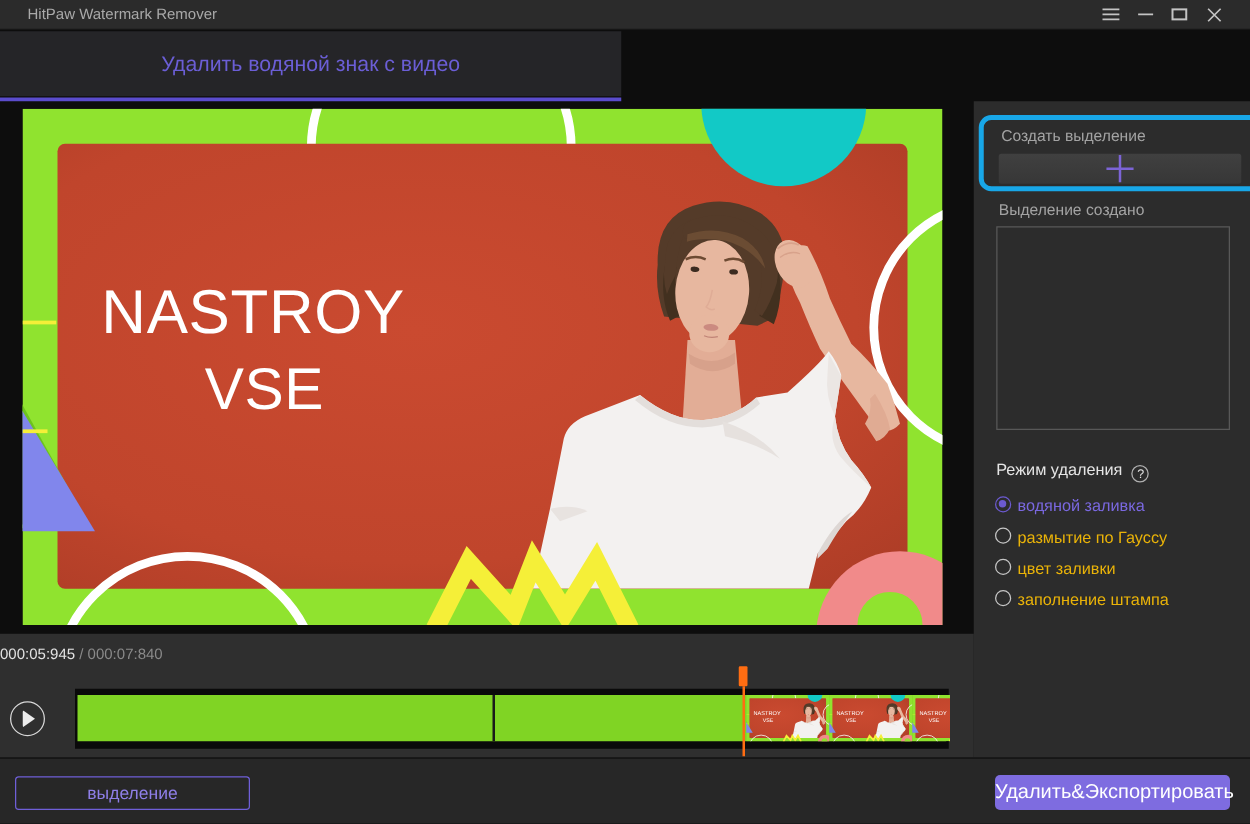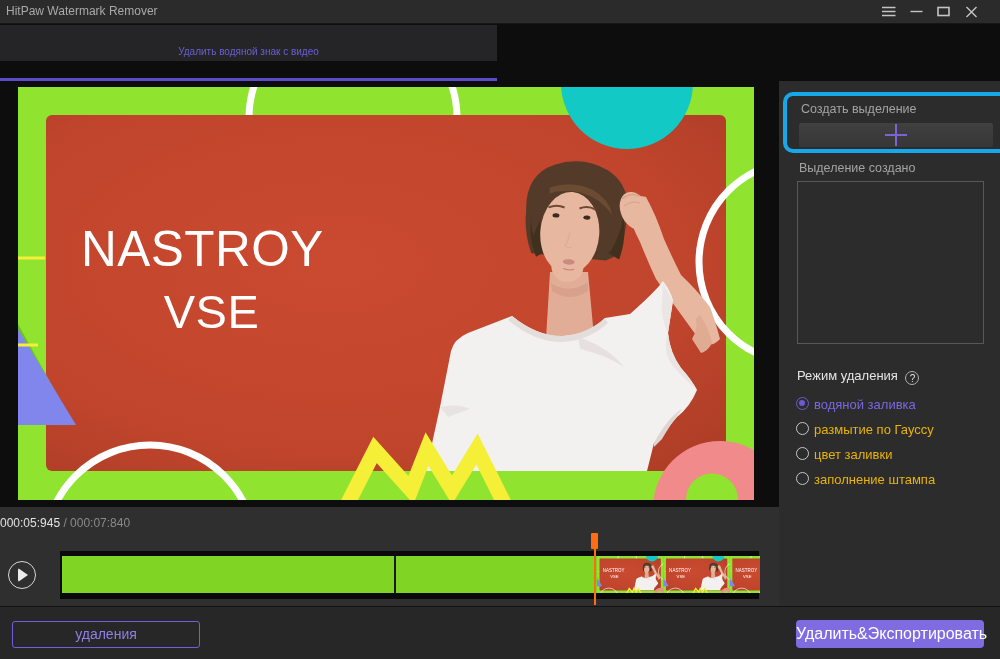--- a/index.html
+++ b/index.html
@@ -1,19 +1,19 @@
 <!DOCTYPE html>
 <html><head><meta charset="utf-8">
 <style>
 *{margin:0;padding:0;box-sizing:border-box}
 html,body{width:1000px;height:659px;background:#0d0d0d;font-family:"Liberation Sans",sans-serif;overflow:hidden;position:relative}
-.titlebar{position:absolute;left:0;top:0;width:1000px;height:24px;background:#2b2b2b;border-bottom:1px solid #161616;color:#a9a9a9;font-size:12px;line-height:23px;padding-left:6px}
+.titlebar{position:absolute;left:0;top:0;width:1000px;height:24px;background:#2b2b2b;border-bottom:1px solid #161616;color:#a9a9a9;font-size:12px;line-height:23px;padding-left:22px}
 .winicons{position:absolute;right:0;top:0;height:24px;display:flex;align-items:center}
 .tabbar{position:absolute;left:0;top:25px;width:1000px;height:53px}
-.tab1{position:absolute;left:0;top:0;width:497px;height:36px;background:#252528;color:#6b5ed6;font-size:10px;text-align:center;line-height:53px}
+.tab1{position:absolute;left:0;top:0;width:497px;height:52px;background:#252528;color:#6b5ed6;font-size:17px;text-align:center;line-height:53px}
 .tab2{position:absolute;left:497px;top:0;width:503px;height:53px;background:#2e2e2e;color:#b3b3b3;font-size:14.5px;text-align:center;line-height:53px}
 .tabline{position:absolute;left:0;top:78px;width:497px;height:3px;background:#5b4ccc}
 .video{position:absolute;left:18px;top:87px}
 .panel{position:absolute;left:779px;top:81px;width:221px;height:525px;background:#2c2c2c}
 .bluebox{position:absolute;left:783px;top:92px;width:250px;height:61px;border:4px solid #18a7e8;border-radius:10px;background:#2c2c2c}
 .bluebox .lbl{position:absolute;left:14px;top:6px;color:#a3a3a3;font-size:12.5px}
 .plusbtn{position:absolute;left:12px;top:27px;width:194px;height:24px;background:linear-gradient(#404040,#373737);border-radius:2px}
 .plusbtn svg{position:absolute;left:50%;top:50%;transform:translate(-50%,-50%)}
 .lbl2{position:absolute;left:799px;top:161px;color:#a3a3a3;font-size:12.5px}
 .selbox{position:absolute;left:797px;top:181px;width:187px;height:163px;border:1px solid #585858}
@@ -175,15 +175,15 @@
 <g>
 <use href="#frame" transform="translate(537,6) scale(0.0902,0.0896)"></use>
 <use href="#frame" transform="translate(603.4,6) scale(0.0902,0.0896)"></use>
 <use href="#frame" transform="translate(669.8,6) scale(0.0902,0.0896)"></use>
 </g>
 </svg>
 <div class="playhead-h"></div>
 <div class="playhead-l"></div>
 
 <div class="bottombar">
-<div class="btn-replace">удаления</div>
+<div class="btn-replace">выделение</div>
 <div class="btn-export">Удалить&amp;Экспортировать</div>
 </div>
 
 </body></html>

